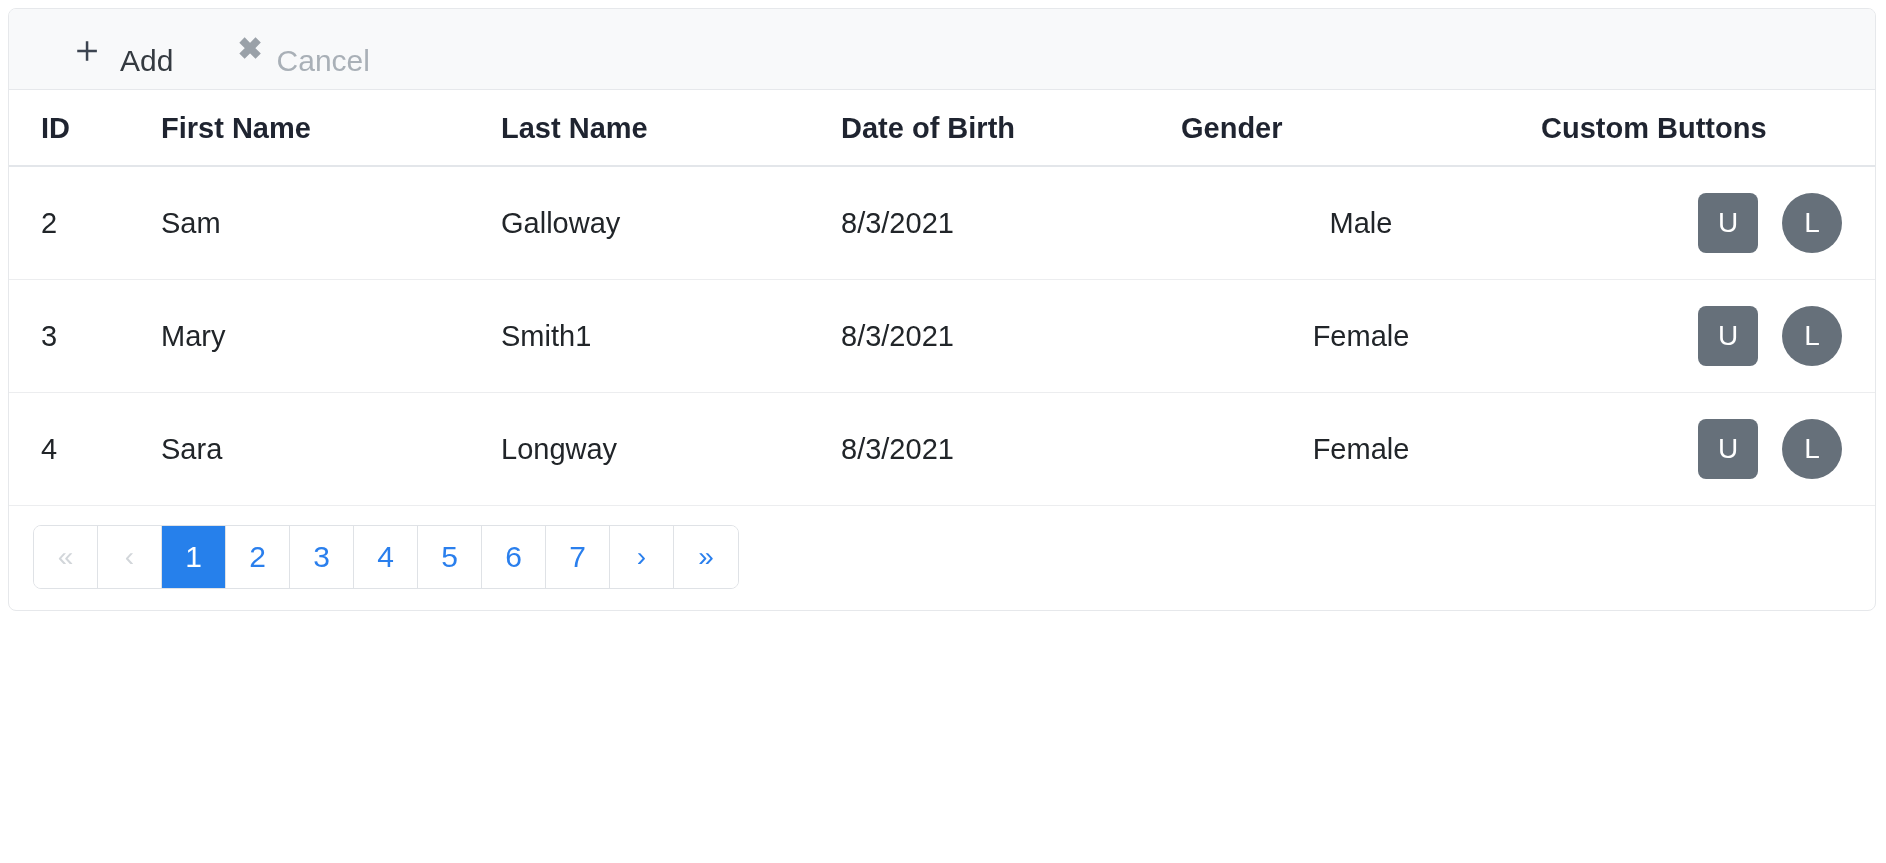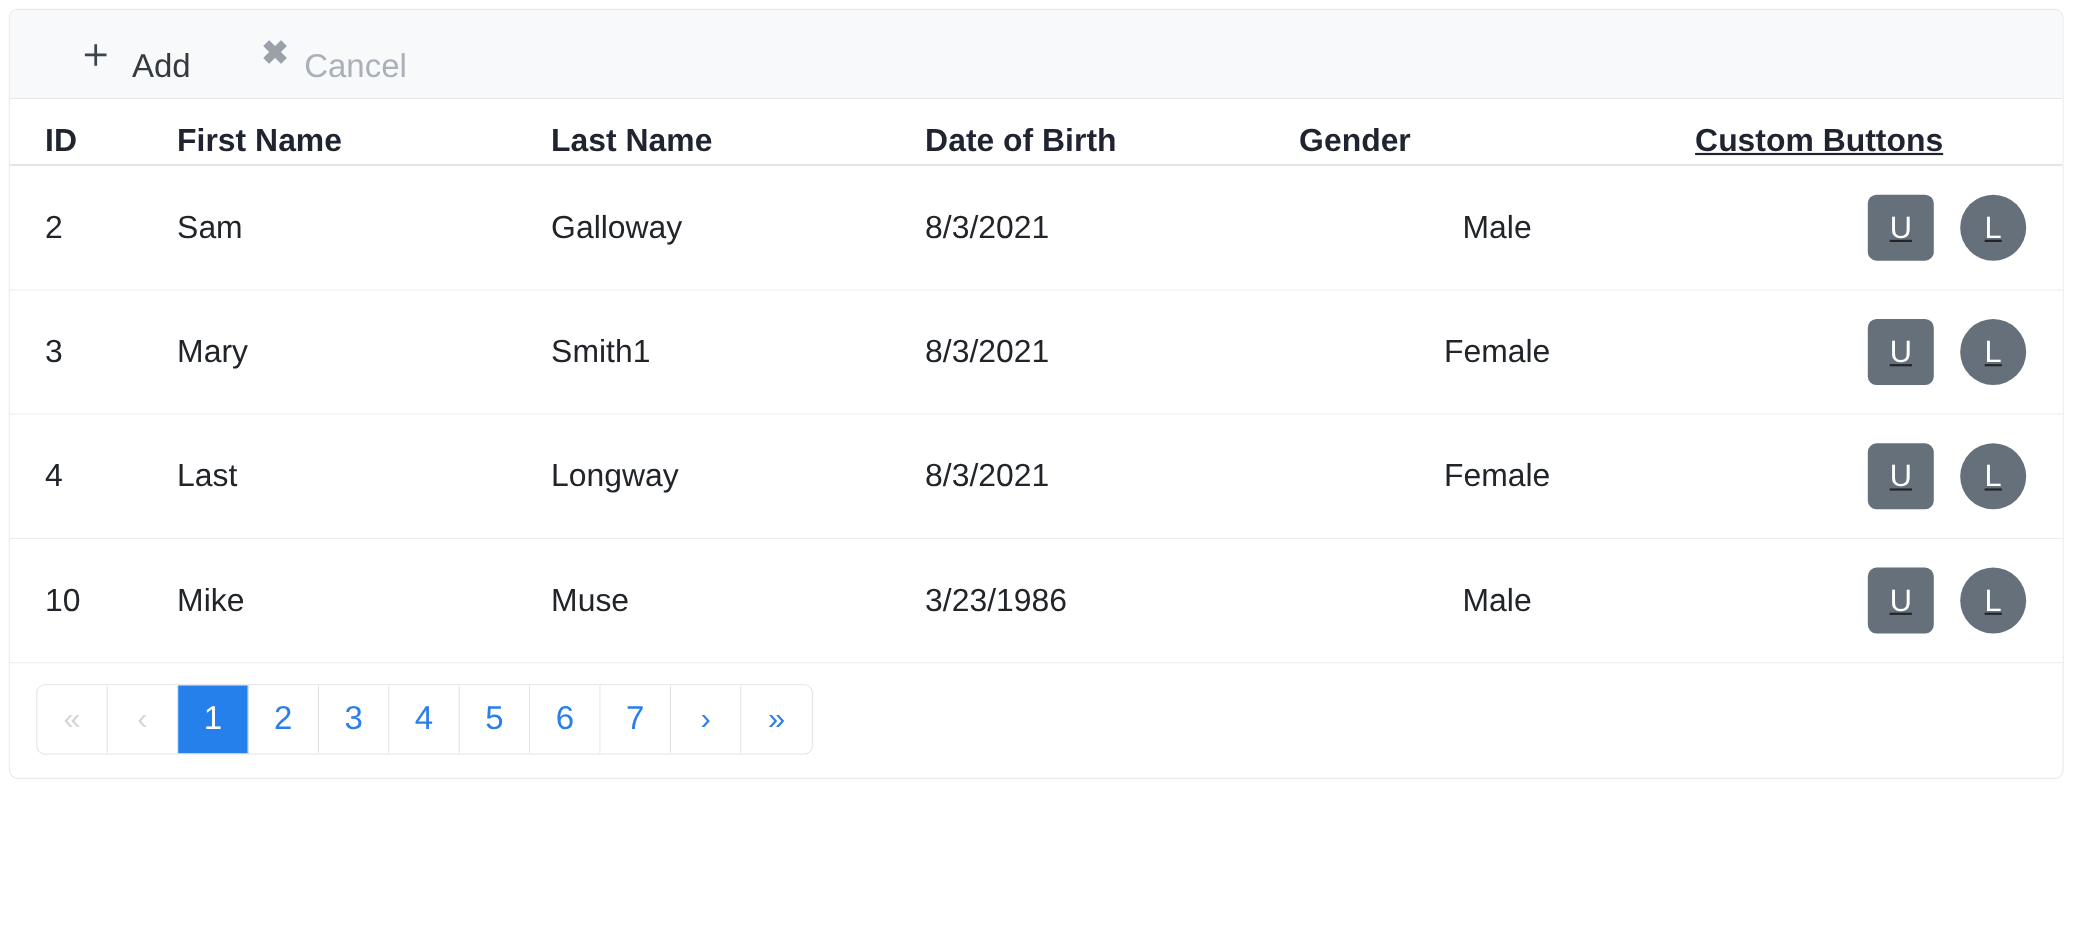--- a/index.html
+++ b/index.html
@@ -67,41 +67,41 @@
   table.grid {
     width: 100%;
     border-collapse: collapse;
     table-layout: fixed;
   }
   table.grid th {
     font-size: 29px;
     font-weight: 700;
     color: #1f2430;
     text-align: left;
-    padding: 22px 0 4px 0;
+    padding: 22px 0 20px 0;
     border-bottom: 2px solid #e3e6ea;
     background: #fff;
     white-space: nowrap;
   }
   table.grid td {
     font-size: 29px;
     font-weight: 400;
     color: #212529;
     padding: 26px 0 26px 0;
     border-bottom: 1px solid #ecedef;
     background: #fff;
     white-space: nowrap;
     vertical-align: middle;
   }
   .col-id      { width: 120px; padding-left: 32px !important; }
   .col-first   { width: 340px; margin-left: 32px; }
   .col-last    { width: 340px; }
   .col-dob     { width: 340px; }
   .col-gender  { width: 360px; text-align: center; }
-  .col-custom  { width: auto; text-align: right; padding-right: 33px !important; text-decoration: underline; }
+  .col-custom  { width: auto; text-align: right; padding-right: 33px !important; }
 
   th.col-id { padding-left: 32px !important; }
 
   .cbtn-cell {
     display: flex;
     justify-content: flex-end;
     align-items: center;
     gap: 24px;
   }
   .cbtn {
@@ -218,37 +218,24 @@
           <td class="col-gender">Female</td>
           <td class="col-custom">
             <div class="cbtn-cell">
               <button class="cbtn square">U</button>
               <button class="cbtn circle">L</button>
             </div>
           </td>
         </tr>
         <tr>
           <td class="col-id">4</td>
-          <td class="col-first">Last</td>
+          <td class="col-first">Sara</td>
           <td class="col-last">Longway</td>
           <td class="col-dob">8/3/2021</td>
           <td class="col-gender">Female</td>
-          <td class="col-custom">
-            <div class="cbtn-cell">
-              <button class="cbtn square">U</button>
-              <button class="cbtn circle">L</button>
-            </div>
-          </td>
-        </tr>
-        <tr>
-          <td class="col-id">10</td>
-          <td class="col-first">Mike</td>
-          <td class="col-last">Muse</td>
-          <td class="col-dob">3/23/1986</td>
-          <td class="col-gender">Male</td>
           <td class="col-custom">
             <div class="cbtn-cell">
               <button class="cbtn square">U</button>
               <button class="cbtn circle">L</button>
             </div>
           </td>
         </tr>
       </tbody>
   </table>
 

